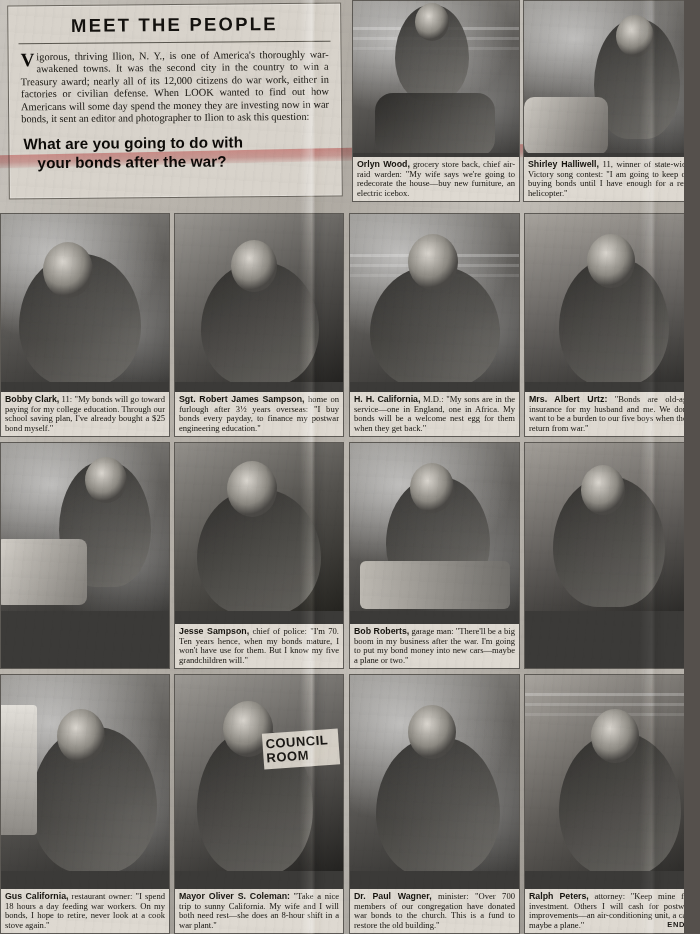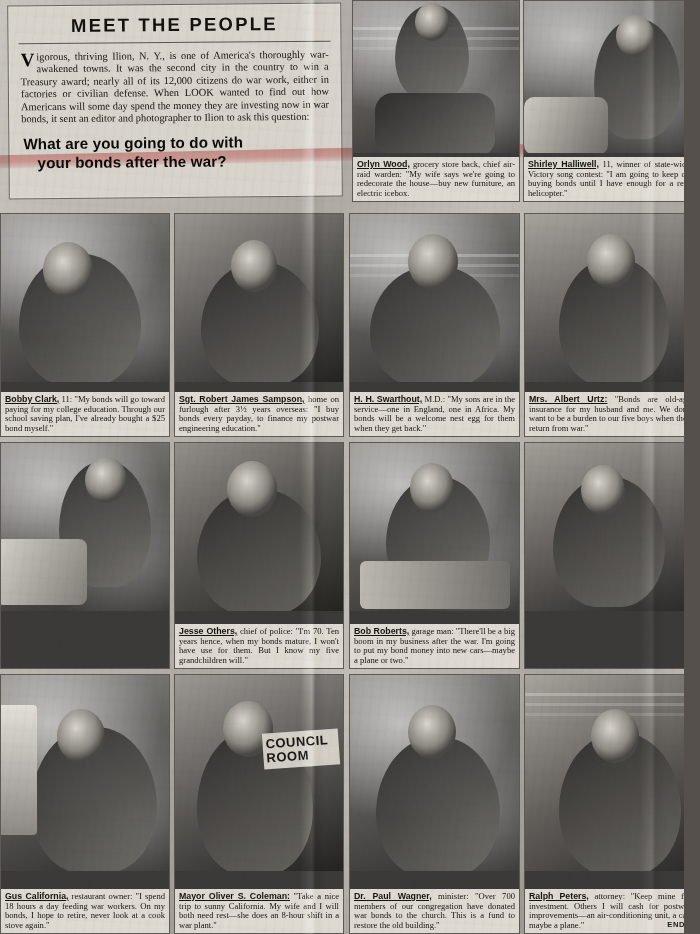--- a/index.html
+++ b/index.html
@@ -161,21 +161,20 @@
     font-size: 8.6px;
     line-height: 9.8px;
     padding: 3px 4px 2px 4px;
     text-align: justify;
     box-sizing: border-box;
   }
   .caption .nm {
     font-family: "Liberation Sans", sans-serif;
     font-weight: bold;
     font-size: 8.8px;
-    text-decoration: underline;
   }
 
   
   .sign {
     position: absolute;
     right: 4px;
     top: 56px;
     width: 70px;
     color: #1a1815;
     font-family: "Liberation Sans", sans-serif;
@@ -265,21 +264,21 @@
   </div>
 
   <div class="cell" style="left:349px; top:213px; width:169px; height:222px;">
     <div class="photo" style="height:168px;">
       <div class="ph-grad"></div>
       <div class="ph-shelf" style="top:40px;"></div>
       <div class="ph-figure" style="left:20px; top:52px; width:130px; height:122px;"></div>
       <div class="ph-head" style="left:58px; top:20px; width:50px; height:56px;"></div>
     </div>
     <div class="caption">
-      <span class="nm">H. H. Swarthout,</span><span> M.D.: "My sons are in the service—one in England, one in Africa. My bonds will be a welcome nest egg for them when they get back."</span>
+      <span class="nm">H. H. California,</span><span> M.D.: "My sons are in the service—one in England, one in Africa. My bonds will be a welcome nest egg for them when they get back."</span>
     </div>
   </div>
 
   <div class="cell" style="left:524px; top:213px; width:170px; height:222px;">
     <div class="photo" style="height:168px;">
       <div class="ph-grad" style="background:linear-gradient(165deg,#a6a29c 0%,#6a6764 50%,#302f2d 100%);"></div>
       <div class="ph-figure" style="left:34px; top:44px; width:110px; height:128px;"></div>
       <div class="ph-head" style="left:62px; top:20px; width:48px; height:54px;"></div>
     </div>
     <div class="caption">
@@ -296,21 +295,21 @@
     </div>
   </div>
 
   <div class="cell" style="left:174px; top:442px; width:168px; height:225px;">
     <div class="photo" style="height:168px;">
       <div class="ph-grad" style="background:linear-gradient(150deg,#93908b 0%,#55534f 50%,#24231f 100%);"></div>
       <div class="ph-figure" style="left:22px; top:46px; width:124px; height:126px;"></div>
       <div class="ph-head" style="left:52px; top:18px; width:50px; height:56px;"></div>
     </div>
     <div class="caption">
-      <span class="nm">Jesse Others,</span><span> chief of police: "I'm 70. Ten years hence, when my bonds mature, I won't have use for them. But I know my five grandchildren will."</span>
+      <span class="nm">Jesse Sampson,</span><span> chief of police: "I'm 70. Ten years hence, when my bonds mature, I won't have use for them. But I know my five grandchildren will."</span>
     </div>
   </div>
 
   <div class="cell" style="left:349px; top:442px; width:169px; height:225px;">
     <div class="photo" style="height:168px;">
       <div class="ph-grad"></div>
       <div class="ph-figure" style="left:36px; top:34px; width:104px; height:122px;"></div>
       <div class="ph-head" style="left:60px; top:20px; width:44px; height:50px;"></div>
       <div class="ph-figure" style="left:10px; top:118px; width:150px; height:48px; border-radius:6px; background:linear-gradient(90deg,#bdb9b2,#6f6d69);"></div>
     </div>

